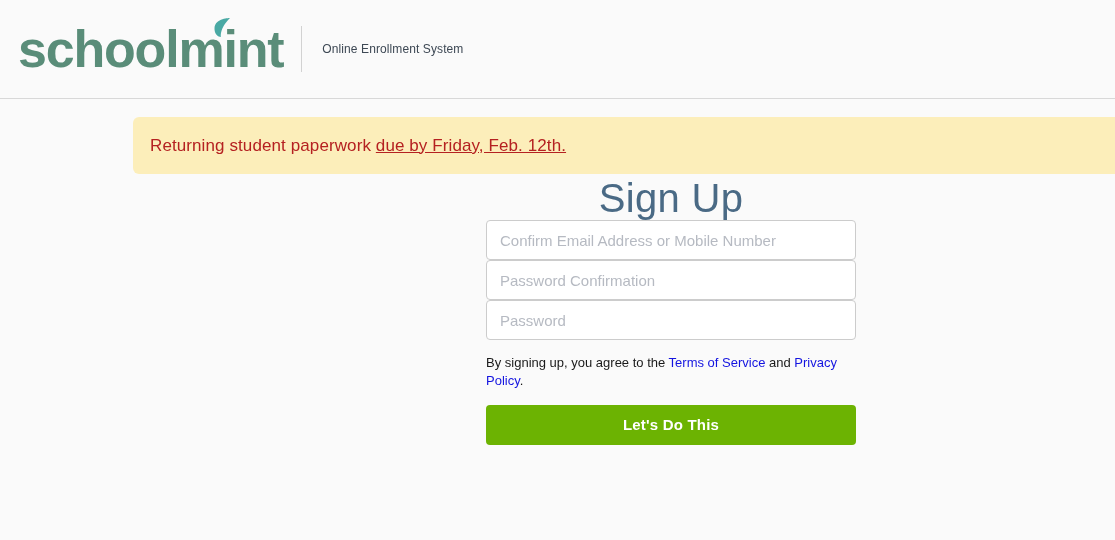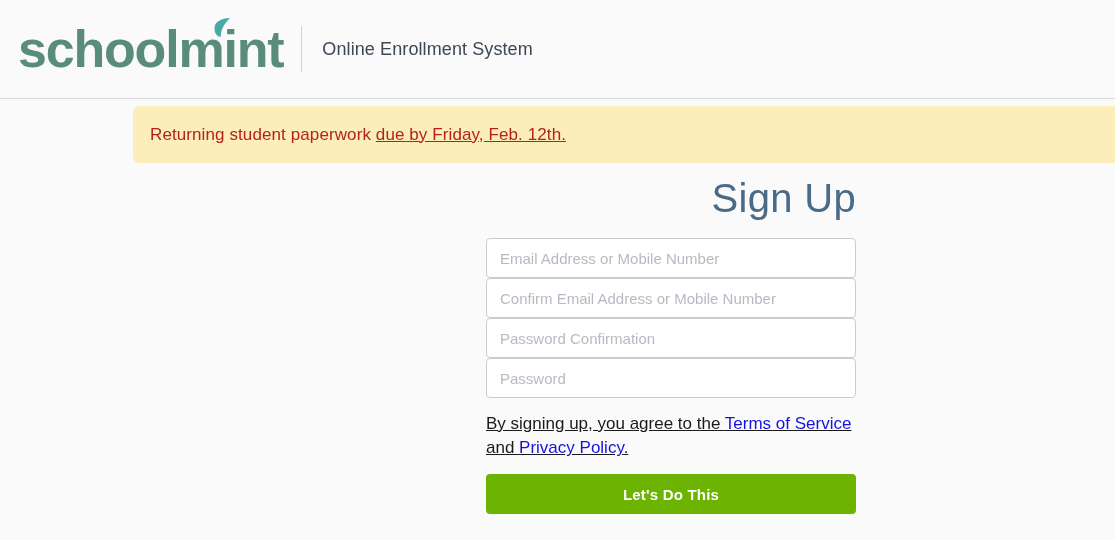--- a/index.html
+++ b/index.html
@@ -53,31 +53,31 @@
     height: 26px;
     pointer-events: none;
   }
   .header-divider {
     width: 1px;
     height: 46px;
     background: #d2d2d2;
     margin: 0 0 0 18px;
   }
   .tagline {
-    font-size: 18px;
+    font-size: 12px;
     color: #3d4854;
     margin-left: 20px;
     letter-spacing: 0.1px;
     white-space: nowrap;
   }
 
   
   .alert-banner {
     position: absolute;
-    top: 106px;
+    top: 117px;
     left: 133px;
     right: 0;
     height: 57px;
     background: #fceeba;
     border-top-left-radius: 6px;
     border-bottom-left-radius: 6px;
     display: flex;
     align-items: center;
     padding-left: 17px;
   }
@@ -99,21 +99,21 @@
     right: 0;
   }
   .signup-form {
     width: 370px;
     margin-left: 486px;
   }
   .signup-title {
     font-size: 40px;
     font-weight: 400;
     color: #4a6a85;
-    text-align: right;
+    text-align: center;
     margin: 0;
     padding-top: 18px;
     letter-spacing: 0.3px;
     line-height: 1.1;
   }
   .field {
     width: 370px;
     height: 40px;
     border: 1px solid #cccccc;
     border-radius: 4px;
@@ -128,26 +128,25 @@
   .field::placeholder {
     color: #b6bac2;
     opacity: 1;
   }
   .field:first-of-type {
     margin-top: 0;
   }
   #field-email { margin-top: 18px; }
 
   .terms {
-    font-size: 17px;
+    font-size: 13px;
     color: #1a1a1a;
     line-height: 1.42;
     margin-top: 14px;
     width: 370px;
-    text-decoration: underline;
   }
   .terms a {
     color: #1414e0;
     text-decoration: none;
   }
   .submit-button {
     width: 370px;
     height: 40px;
     margin-top: 14px;
     background: #6cb302;
@@ -182,21 +181,20 @@
   <div class="alert-text">
     <span>Returning student paperwork </span><span class="underlined">due by Friday, Feb. 12th.</span>
   </div>
 </div>
 
 <div class="signup-area">
   <div class="signup-form">
 
     <h1 class="signup-title">Sign Up</h1>
 
-    <input class="field" id="field-email" type="text" placeholder="Email Address or Mobile Number" style="">
 
     <input class="field" id="field-email-confirm" type="text" placeholder="Confirm Email Address or Mobile Number" style="">
 
     <input class="field" id="field-password-confirm" type="password" placeholder="Password Confirmation" style="">
 
     <input class="field" id="field-password" type="password" placeholder="Password" style="">
 
     <div class="terms"><span>By signing up, you agree to the </span><a href="#">Terms of Service</a><span> and </span><a href="#">Privacy Policy</a><span>.</span></div>
 
     <button class="submit-button">Let's Do This</button>

